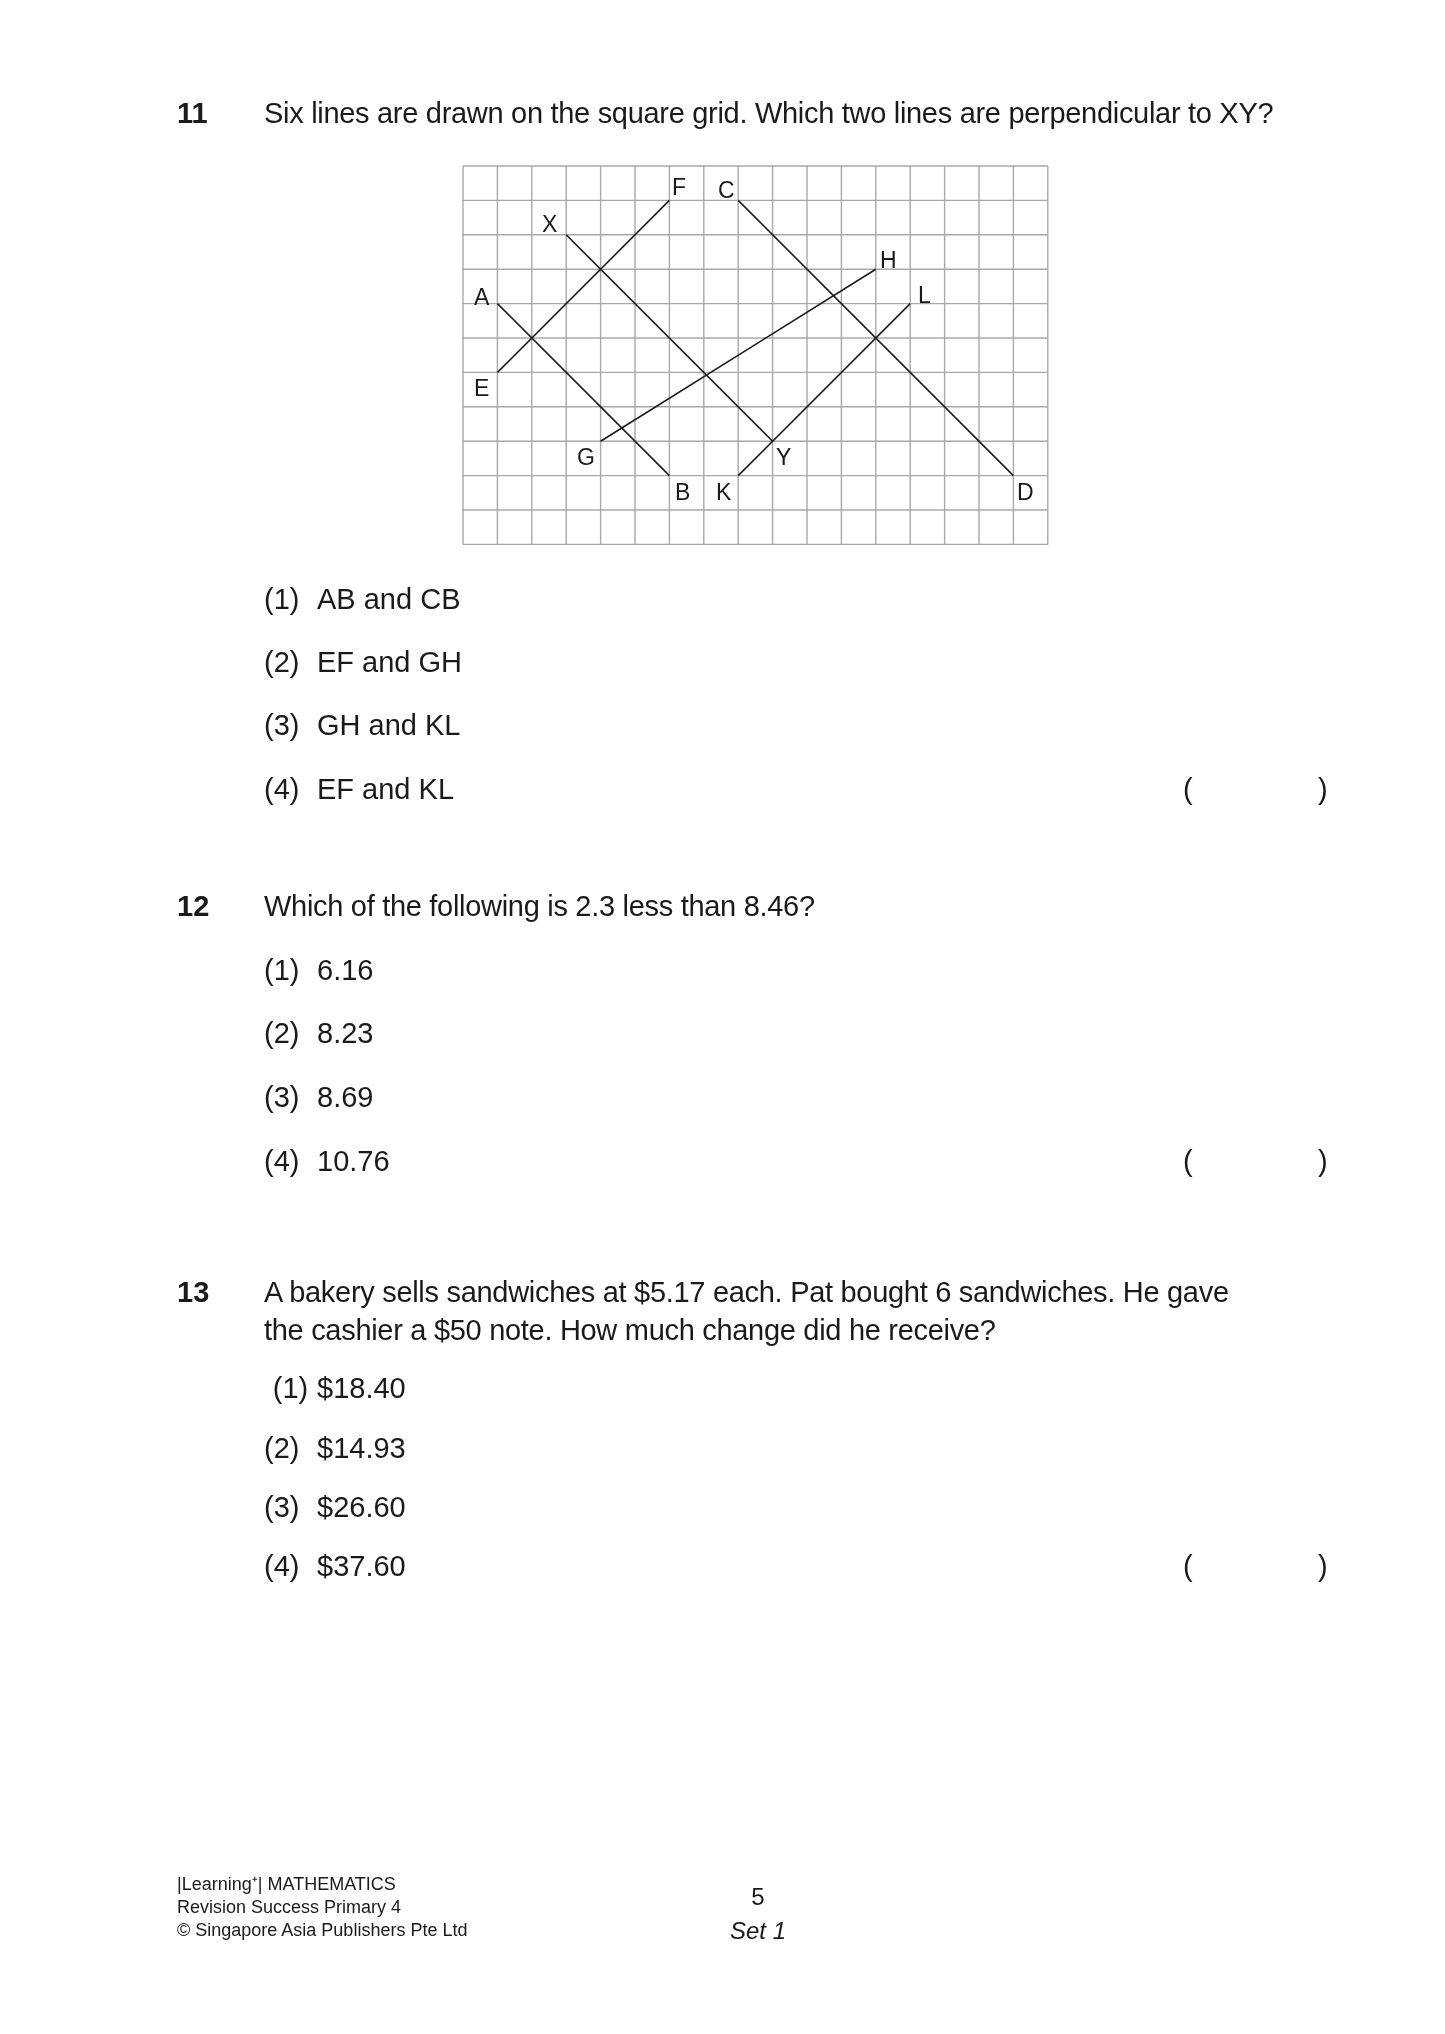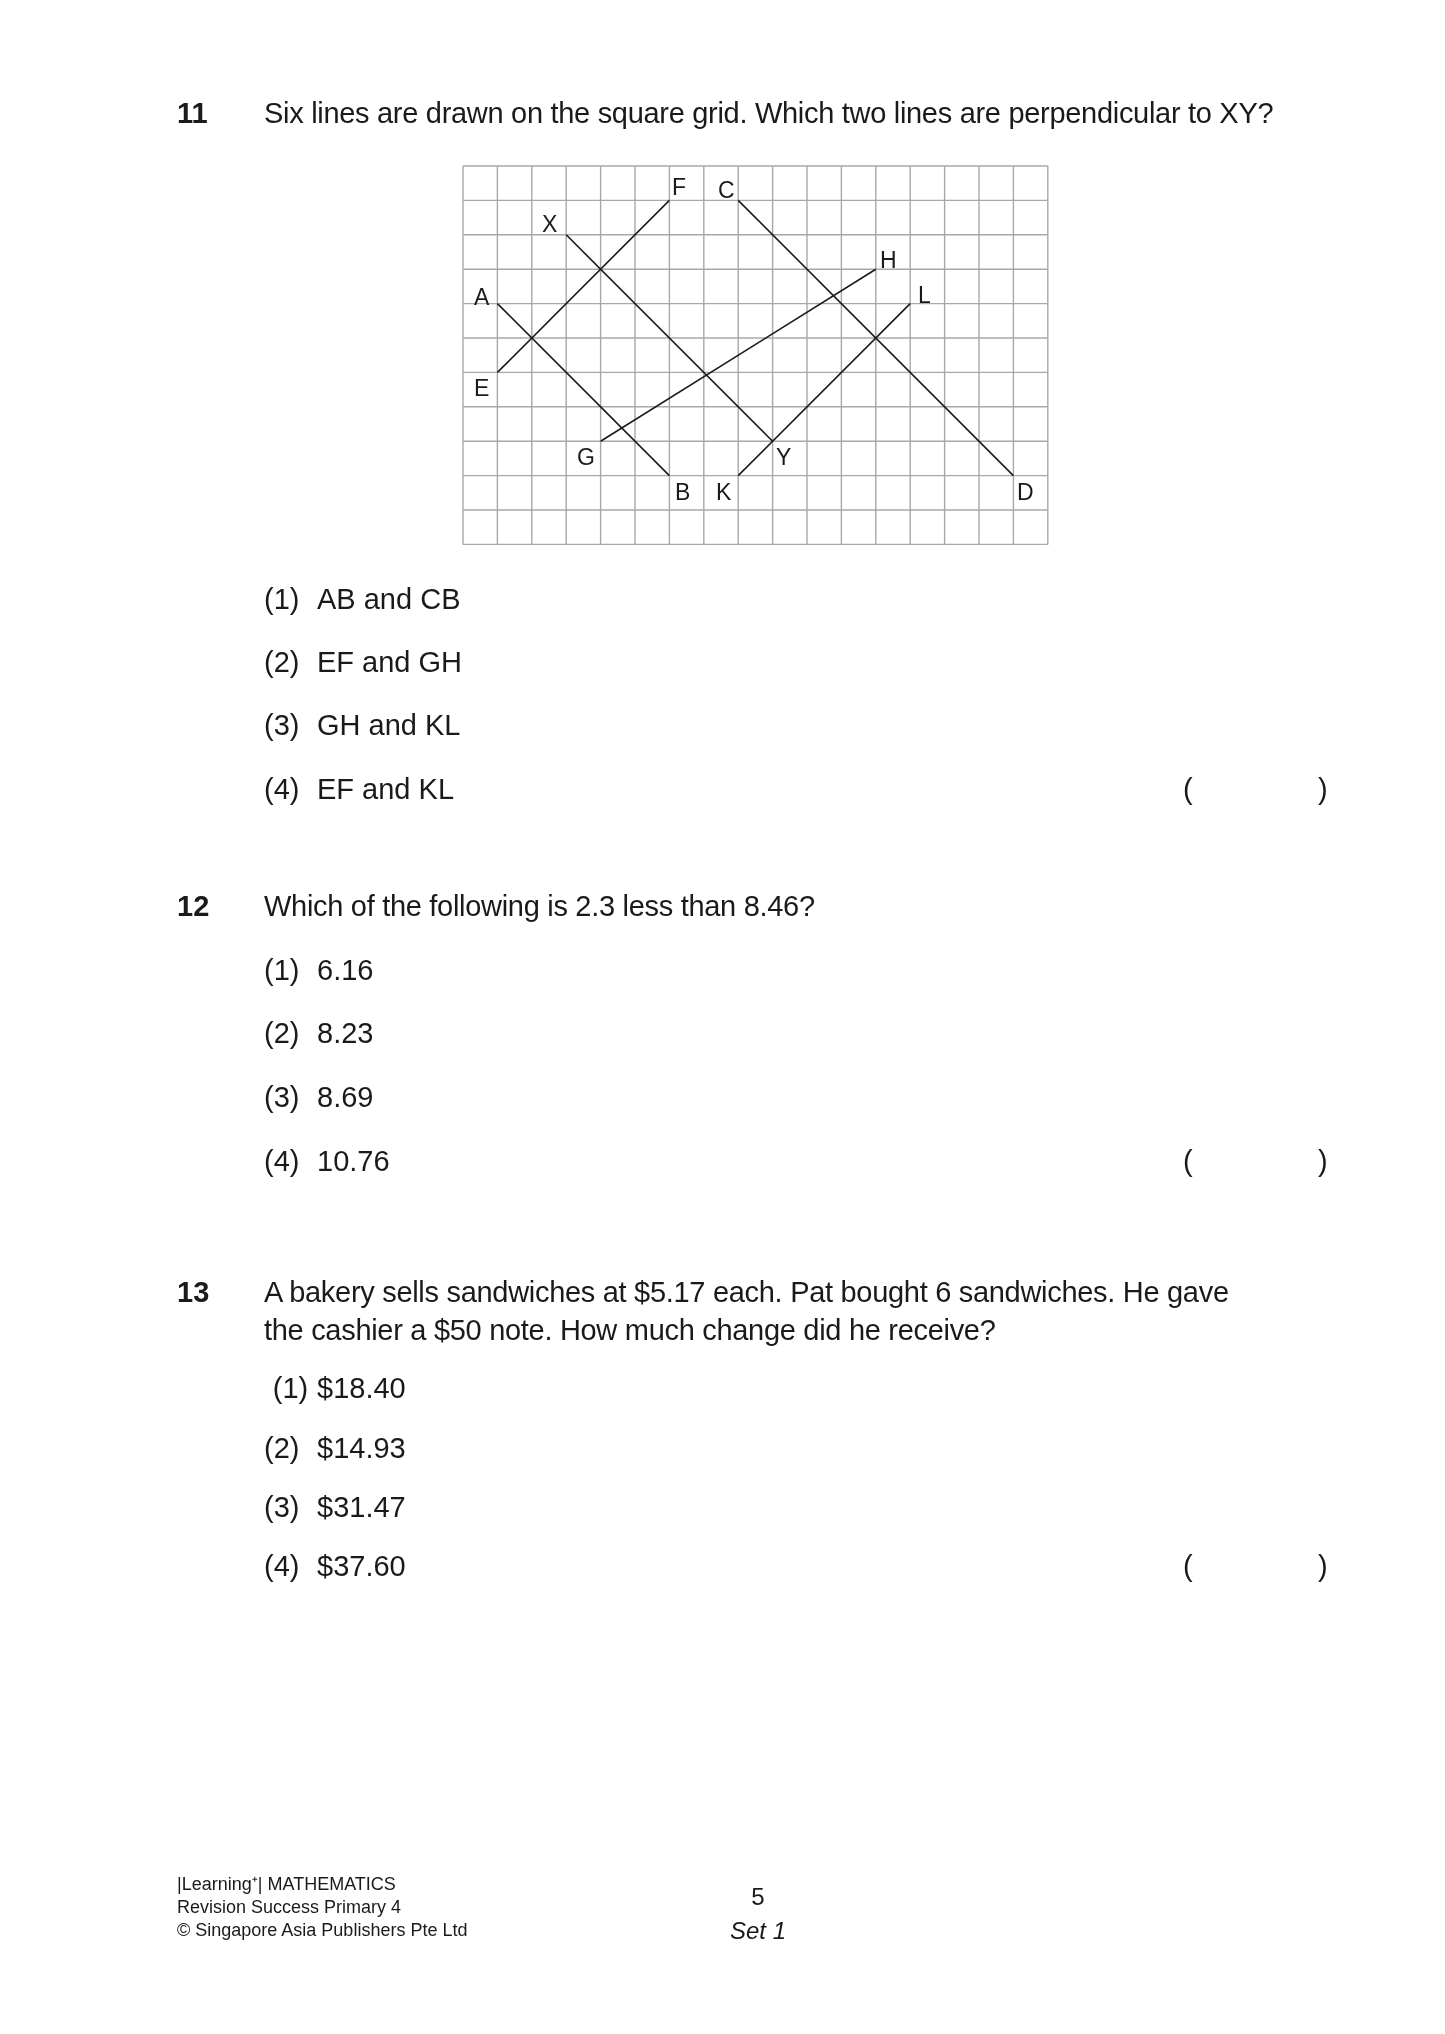--- a/index.html
+++ b/index.html
@@ -86,21 +86,21 @@
 <div class="abs opt" style="top:1081px;"><span class="n">(3)</span><span>8.69</span></div>
 <div class="abs opt" style="top:1145px;"><span class="n">(4)</span><span>10.76</span></div>
 <div class="abs paren" style="top:1145px; left:1183px;">(</div>
 <div class="abs paren" style="top:1145px; left:1318px;">)</div>
 
 <div class="abs qnum" style="top:1276px;">13</div>
 <div class="abs qtext" style="top:1276px;">A bakery sells sandwiches at $5.17 each. Pat bought 6 sandwiches. He gave</div>
 <div class="abs qtext" style="top:1314px;">the cashier a $50 note. How much change did he receive?</div>
 <div class="abs opt" style="top:1372px;text-align:center;"><span class="n">(1)</span><span>$18.40</span></div>
 <div class="abs opt" style="top:1432px;"><span class="n">(2)</span><span>$14.93</span></div>
-<div class="abs opt" style="top:1491px;"><span class="n">(3)</span><span>$31.47</span></div>
+<div class="abs opt" style="top:1491px;"><span class="n">(3)</span><span>$26.60</span></div>
 <div class="abs opt" style="top:1550px;"><span class="n">(4)</span><span>$37.60</span></div>
 <div class="abs paren" style="top:1550px; left:1183px;">(</div>
 <div class="abs paren" style="top:1550px; left:1318px;">)</div>
 
 <div class="abs footer-l" style="top:1873px;">
   <div>|Learning⁺| MATHEMATICS</div>
   <div>Revision Success Primary 4</div>
   <div>© Singapore Asia Publishers Pte Ltd</div>
 </div>
 <div class="abs footer-c" style="top:1883px;">5</div>

